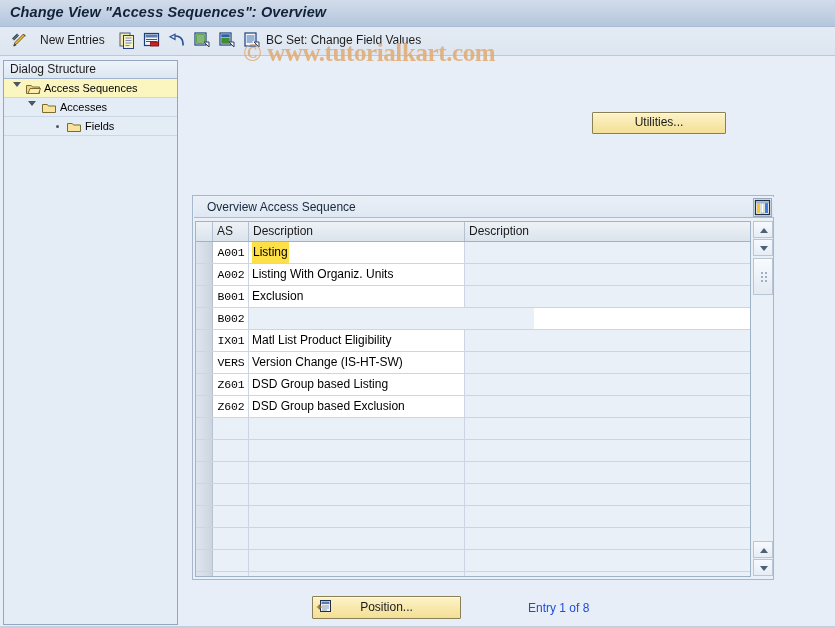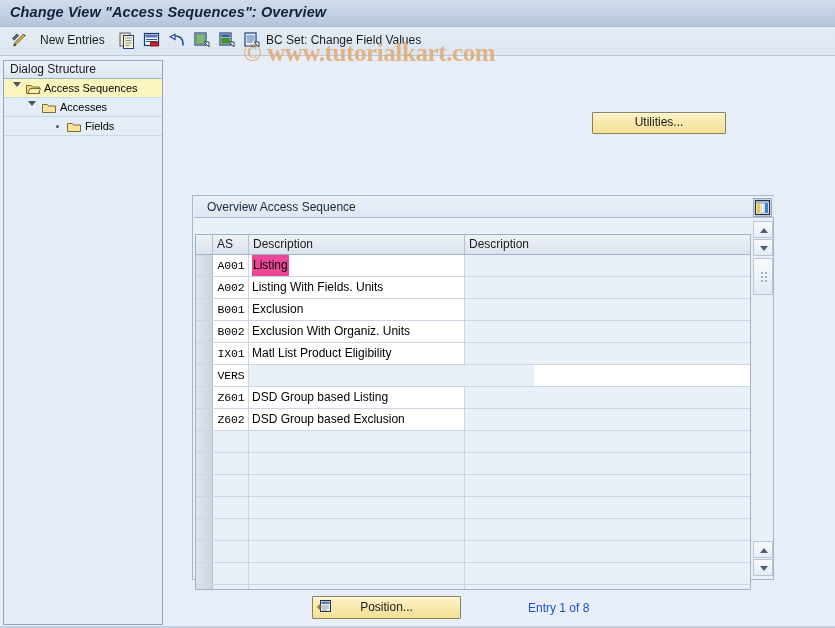--- a/index.html
+++ b/index.html
@@ -36,21 +36,21 @@
   #watermark{
     position:absolute;left:243px;top:39px;
     font-size:25px;font-weight:bold;
     color:#e0ab72;opacity:.85;
     font-family:"Liberation Serif",serif;
     white-space:nowrap;pointer-events:none;
     letter-spacing:-.4px;
   }
   
   #sidebar{
-    position:absolute;left:3px;top:60px;width:160px;height:565px;
+    position:absolute;left:3px;top:60px;width:175px;height:565px;
     background:#e4ecf6;border:1px solid #93a8c0;
     box-sizing:border-box;
   }
   #ds-hdr{
     height:17px;line-height:17px;padding-left:6px;
     background:linear-gradient(to bottom,#eef3f9,#dde6f1);
     border-bottom:1px solid #9fb3ca;
     font-size:12px;color:#1b1b1b;
   }
   .tree-row{
@@ -87,21 +87,21 @@
     background:#eaf0f8;border:1px solid #a5b7cc;box-sizing:border-box;margin-top:40px;
   }
   #grp-hdr{
     position:absolute;left:1px;top:1px;width:580px;height:21px;
     background:linear-gradient(to bottom,#e9eff7,#dfe8f2);
     border-bottom:1px solid #a9bbd0;
     line-height:21px;padding-left:13px;box-sizing:border-box;
     font-size:12px;color:#16283f;
   }
   #grid{
-    position:absolute;left:2px;top:38px;width:556px;height:356px;
+    position:absolute;left:2px;top:25px;width:556px;height:356px;
     background:#fff;border:1px solid #9fb2c7;box-sizing:border-box;
     overflow:hidden;
   }
   .hdr-row{display:flex;height:19px;
     background:linear-gradient(to bottom,#eef2f7,#dbe3ec);
     border-bottom:1px solid #9fb2c7;
   }
   .hdr-cell{
     font-size:12px;color:#1a1a1a;line-height:19px;
     border-right:1px solid #b3c1d1;box-sizing:border-box;padding-left:4px;
@@ -120,21 +120,21 @@
   .row .cell.c-sel{
     background:linear-gradient(to right,#dfe5ed,#ccd5e0);
     border-right:1px solid #b6c2d0;padding-left:0;
   }
   .row .cell.c-as{
     font-family:"Liberation Mono",monospace;font-size:11.5px;
     background:#fff;text-align:center;padding-left:1px;letter-spacing:-.2px;
   }
   .row .cell.c-d2{background:#eaf0f8;border-right:none;}
   .row.empty .cell.c-as,.row.empty .cell.c-d1{background:#eaf0f8;}
-  .hl{background:#ec4899;padding:16px 1px;}
+  .hl{background:#fde047;padding:16px 1px;}
   
   #vscroll{
     position:absolute;left:560px;top:25px;width:20px;height:356px;
   }
   .sbbtn{
     position:absolute;left:0;width:20px;height:17px;
     background:linear-gradient(to bottom,#f7f9fc,#e7edf5);
     border:1px solid #b9c6d6;box-sizing:border-box;
   }
   .arrU,.arrD{position:absolute;left:6px;top:6px;width:0;height:0;
@@ -322,48 +322,48 @@
     <div class="row">
       <div class="cell c-sel"></div>
       <div class="cell c-as">A001</div>
       <div class="cell c-d1"><span class="hl">Listing</span></div>
       <div class="cell c-d2"></div>
     </div>
 
     <div class="row">
       <div class="cell c-sel"></div>
       <div class="cell c-as">A002</div>
-      <div class="cell c-d1">Listing With Fields. Units</div>
+      <div class="cell c-d1">Listing With Organiz. Units</div>
       <div class="cell c-d2"></div>
     </div>
 
     <div class="row">
       <div class="cell c-sel"></div>
       <div class="cell c-as">B001</div>
       <div class="cell c-d1">Exclusion</div>
       <div class="cell c-d2"></div>
     </div>
 
     <div class="row">
       <div class="cell c-sel"></div>
       <div class="cell c-as">B002</div>
-      <div class="cell c-d1">Exclusion With Organiz. Units</div>
       <div class="cell c-d2"></div>
     </div>
 
     <div class="row">
       <div class="cell c-sel"></div>
       <div class="cell c-as">IX01</div>
       <div class="cell c-d1">Matl List Product Eligibility</div>
       <div class="cell c-d2"></div>
     </div>
 
     <div class="row">
       <div class="cell c-sel"></div>
       <div class="cell c-as">VERS</div>
+      <div class="cell c-d1">Version Change (IS-HT-SW)</div>
       <div class="cell c-d2"></div>
     </div>
 
     <div class="row">
       <div class="cell c-sel"></div>
       <div class="cell c-as">Z601</div>
       <div class="cell c-d1">DSD Group based Listing</div>
       <div class="cell c-d2"></div>
     </div>
 

